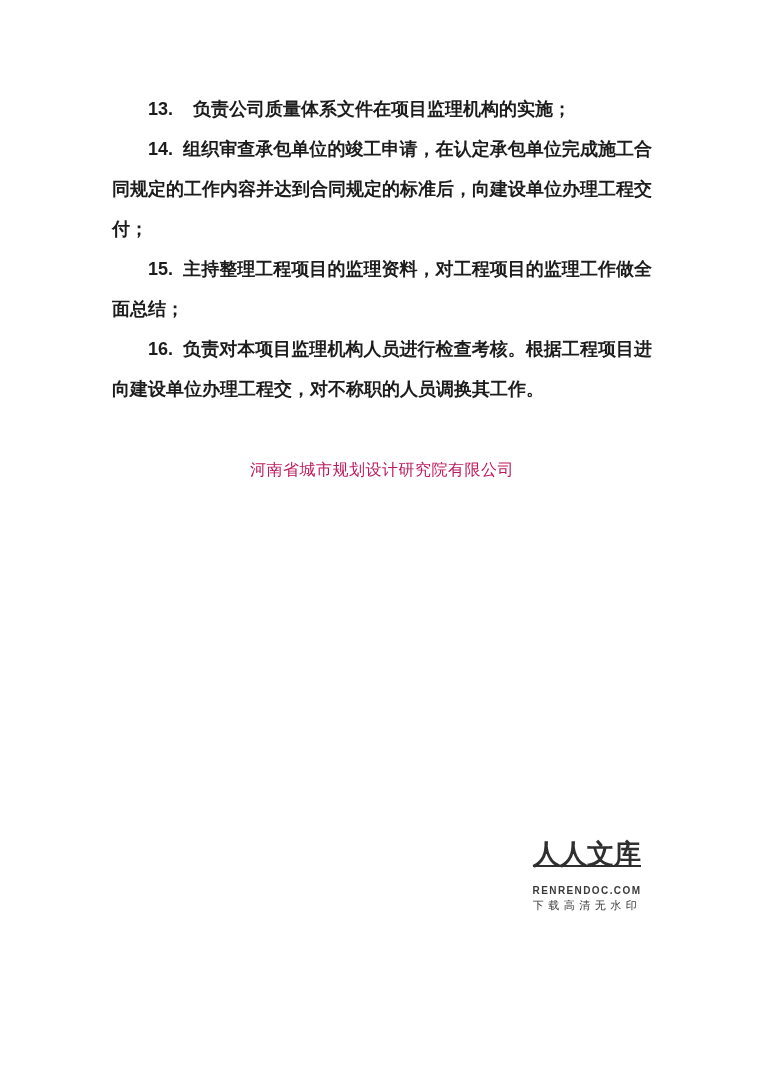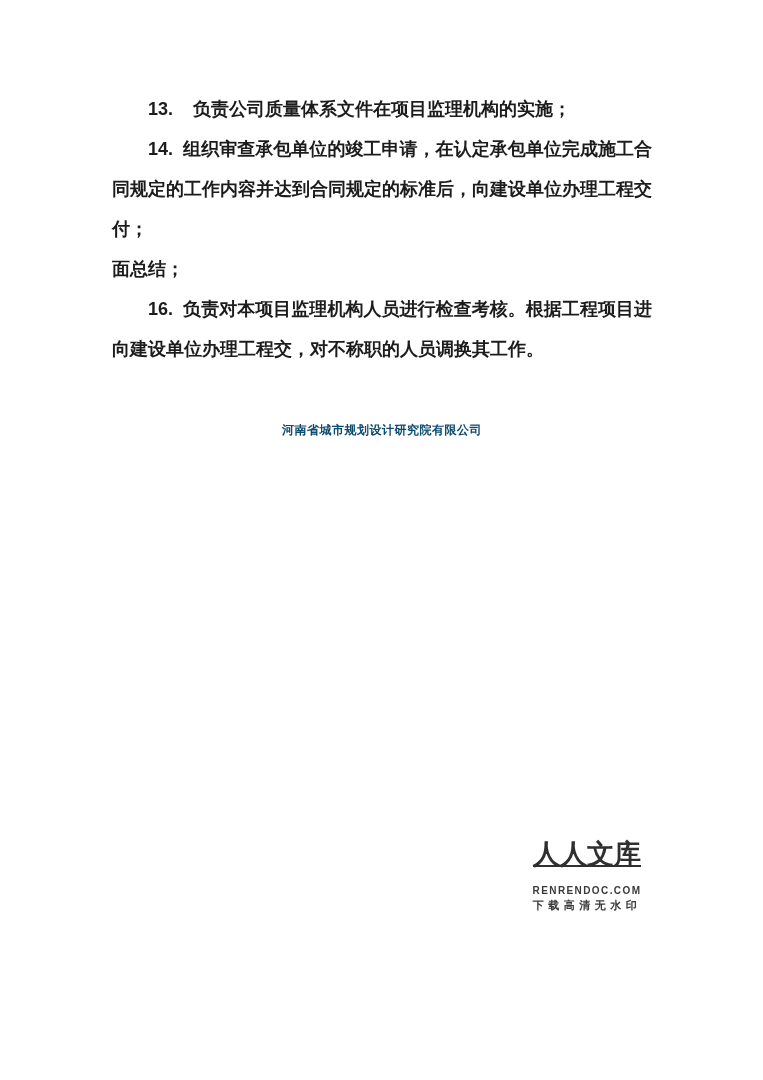--- a/index.html
+++ b/index.html
@@ -32,24 +32,24 @@
   .line.indent {
     text-indent: 36px;
   }
   .line.full {
     text-align: justify;
     text-align-last: justify;
   }
   .signature {
     margin-top: 41px;
     text-align: center;
-    font-size: 12px;
+    font-size: 16px;
     line-height: 40px;
-    font-weight: 700;
-    color: #0c4a6e;
+    font-weight: 400;
+    color: #be185d;
     letter-spacing: 0.5px;
   }
   .watermark {
     position: absolute;
     top: 840px;
     right: 112px;
     width: 128px;
     text-align: center;
     color: #333333;
   }
@@ -67,36 +67,37 @@
     font-size: 10px;
     line-height: 10px;
     font-weight: 700;
     letter-spacing: 1.4px;
     color: #3a3a3a;
   }
   .wm-tagline {
     margin-top: 4px;
     font-size: 11px;
     line-height: 11px;
-    font-weight: 700;
+    font-weight: 400;
     letter-spacing: 4.5px;
     color: #3a3a3a;
     white-space: nowrap;
   }
 </style>
 </head>
 <body>
 
 <div class="page">
 
   <div class="doc-body">
     <div class="line indent">13.    负责公司质量体系文件在项目监理机构的实施；</div>
     <div class="line indent full">14.  组织审查承包单位的竣工申请，在认定承包单位完成施工合</div>
     <div class="line full">同规定的工作内容并达到合同规定的标准后，向建设单位办理工程交</div>
     <div class="line">付；</div>
+    <div class="line indent full">15.  主持整理工程项目的监理资料，对工程项目的监理工作做全</div>
     <div class="line">面总结；</div>
     <div class="line indent full">16.  负责对本项目监理机构人员进行检查考核。根据工程项目进</div>
     <div class="line">向建设单位办理工程交，对不称职的人员调换其工作。</div>
 
     <div class="signature">河南省城市规划设计研究院有限公司</div>
   </div>
 
   <div class="watermark">
     <div class="wm-title">人人文库</div>
     <div class="wm-domain">RENRENDOC.COM</div>

